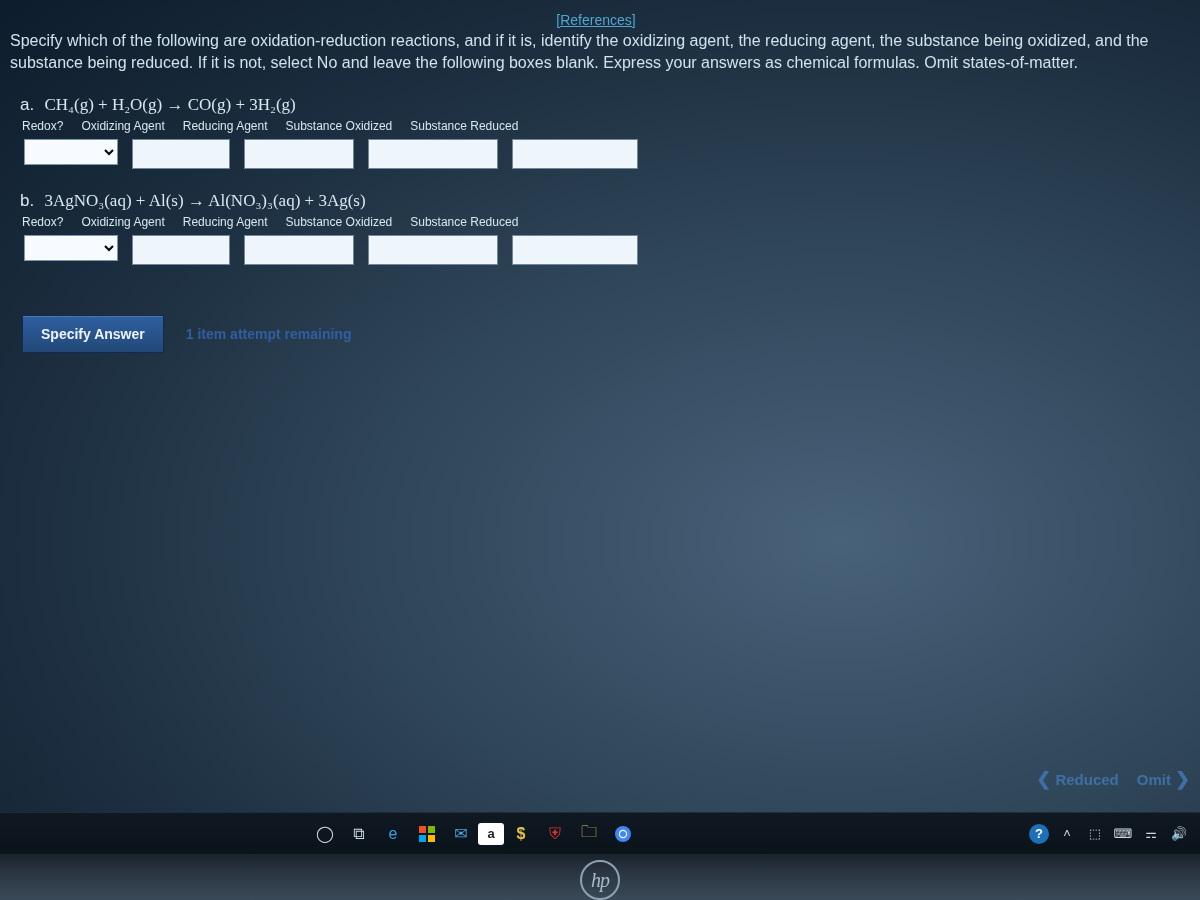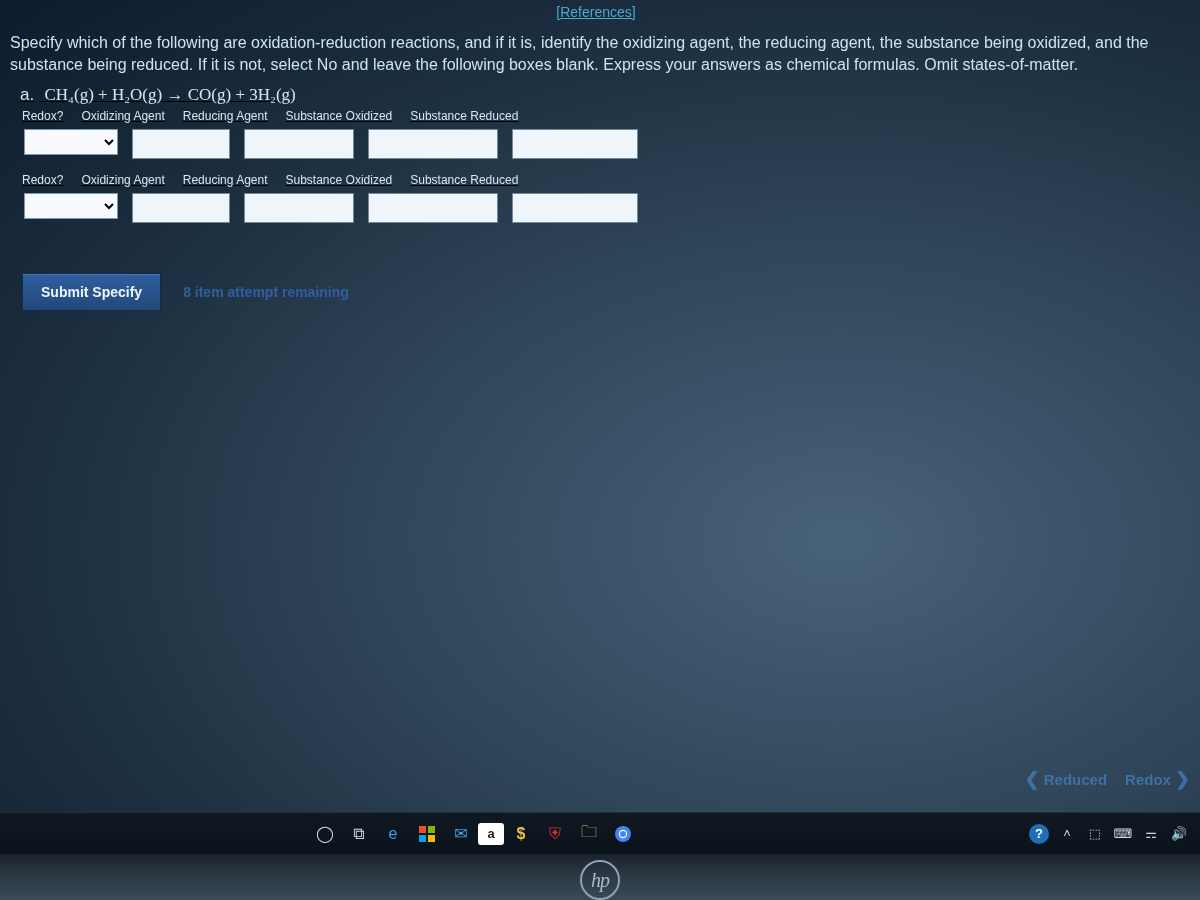--- a/index.html
+++ b/index.html
@@ -3,38 +3,38 @@
 <meta charset="utf-8">
 <style>
   * { box-sizing: border-box; margin: 0; padding: 0; }
   html, body { width: 1200px; height: 900px; overflow: hidden; font-family: "Segoe UI", Arial, sans-serif; }
   body {
     background: radial-gradient(ellipse at 70% 60%, #48627a 0%, #2f4558 40%, #1b2d3e 70%, #0d1c2c 100%);
     position: relative;
   }
   .content-panel {
     position: absolute;
-    top: 0; left: 0; right: 0;
+    top: 8px; left: 0; right: 0;
     padding: 0 16px 30px 8px;
   }
   .references {
     text-align: center;
     color: #4fa7cf;
     font-size: 14px;
     padding: 4px 0 2px 0;
     text-decoration: underline;
     cursor: pointer;
   }
   .instructions {
     color: #cfe3ec;
     font-size: 16px;
     line-height: 1.35;
-    margin: 10px 2px 10px 2px;
-  }
-  .question-block { margin: 2px 0 14px 12px; text-decoration: underline; }
+    margin: 0 2px 10px 2px;
+  }
+  .question-block { margin: 22px 0 14px 12px; }
   .equation {
     color: #d9e8f0;
     font-size: 17px;
     font-family: "Cambria Math", Georgia, serif;
     margin-bottom: 4px;
   }
   .equation .lbl { font-family: "Segoe UI", Arial, sans-serif; margin-right: 6px; }
   .inputs-row { display: flex; gap: 14px; margin-top: 6px; margin-left: 4px; }
   select.redox-select {
     width: 94px; height: 26px;
@@ -167,49 +167,53 @@
     <div class="inputs-row">
       <select class="redox-select"></select>
       <input class="answer-input w-oa" style="">
       <input class="answer-input w-ra" style="">
       <input class="answer-input w-so" style="">
       <input class="answer-input w-sr" style="">
     </div>
   </div>
 
   <div class="question-block">
+    <div class="equation">
+      <span class="lbl">b.</span>
+      <span>3AgNO₃(aq) + Al(s) → Al(NO₃)₃(aq) + 3Ag(s)</span>
+    </div>
     <div class="header-line">
       <span>Redox?</span>
       <span>Oxidizing Agent</span>
       <span>Reducing Agent</span>
       <span>Substance Oxidized</span>
       <span>Substance Reduced</span>
     </div>
     <div class="inputs-row">
       <select class="redox-select"></select>
       <input class="answer-input w-oa" style="">
       <input class="answer-input w-ra" style="">
       <input class="answer-input w-so" style="">
       <input class="answer-input w-sr" style="">
     </div>
   </div>
 
   <div class="button-row">
-    <button class="btn">Submit Specify</button>
-    <span class="attempts">8 item attempt remaining</span>
+    <button class="btn">Specify Answer</button>
+    <span class="attempts">1 item attempt remaining</span>
   </div>
 </div>
 
 <div class="nav-row">
   <div class="nav-btn">
     <span class="chev">❮</span>
     <span>Reduced</span>
   </div>
   <div class="nav-btn">
-    <span>Redox</span>
+    <span>Omit</span>
     <span class="chev">❯</span>
   </div>
 </div>
 
 <div class="taskbar">
   <div class="spacer-left"></div>
   <div class="tb-icon ico">◯</div>
   <div class="tb-icon ico">⧉</div>
   <div class="tb-icon ico" style="color:#3aa0e6">e</div>
   <div class="tb-icon ico">

